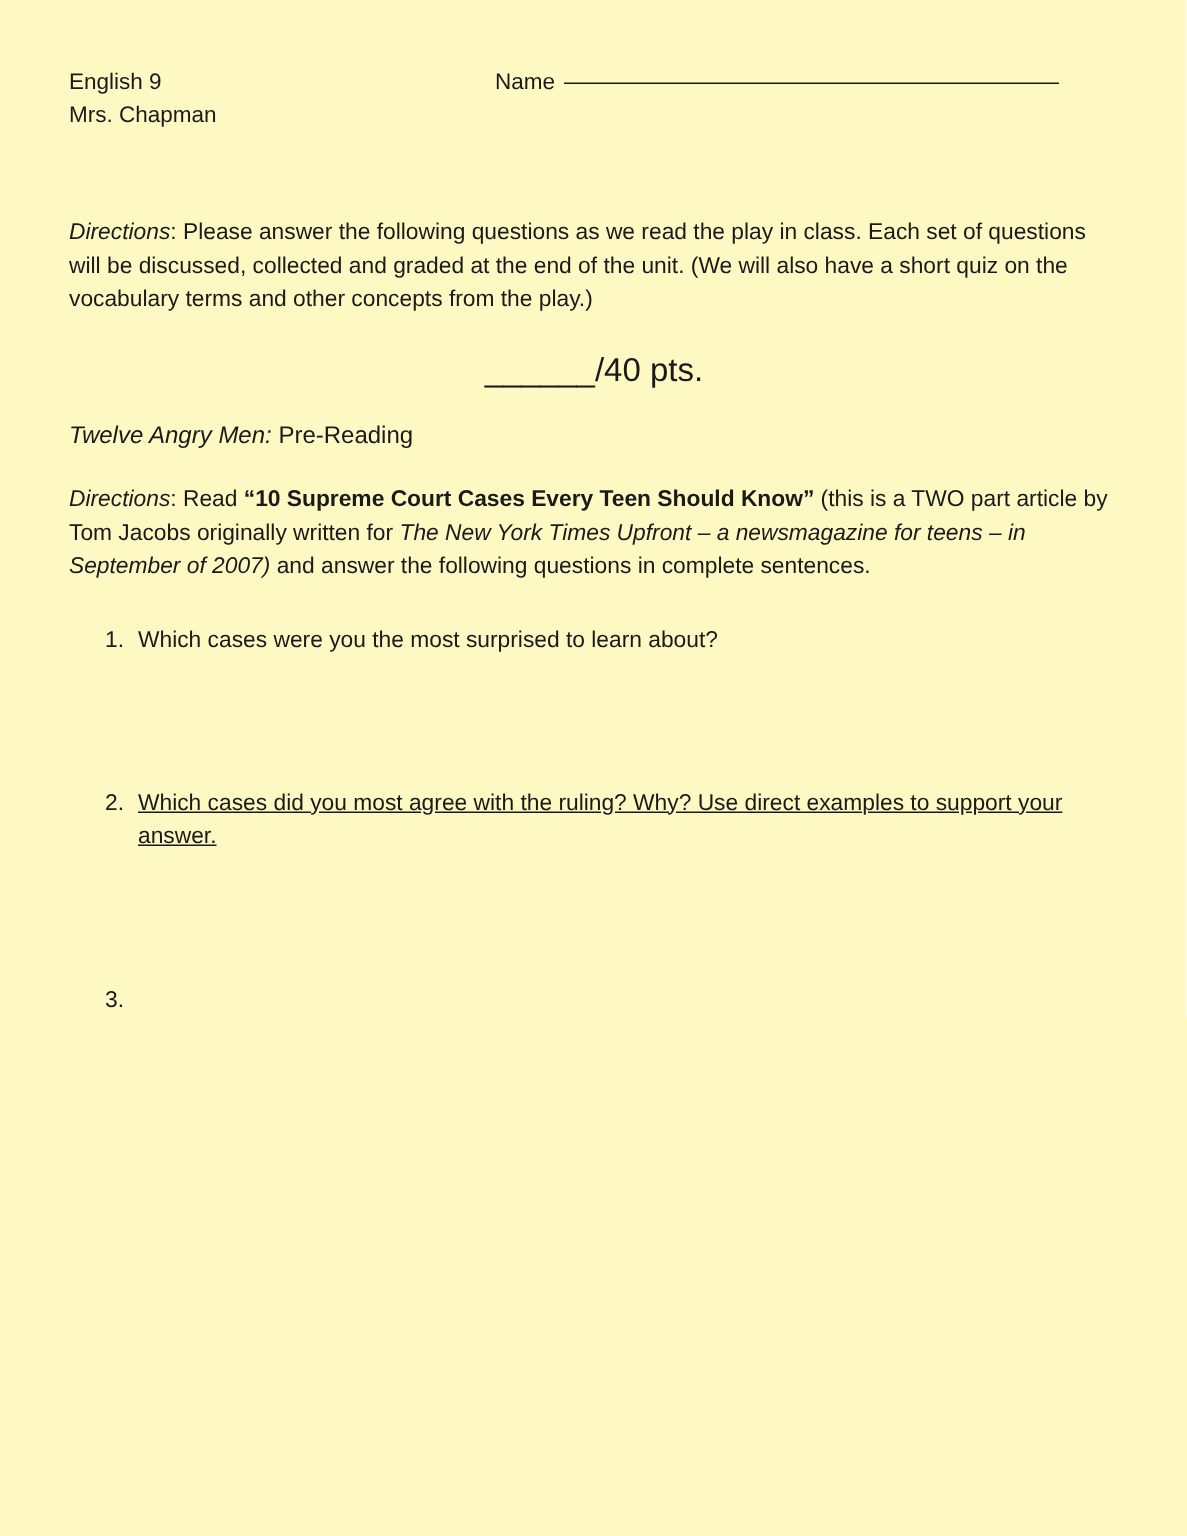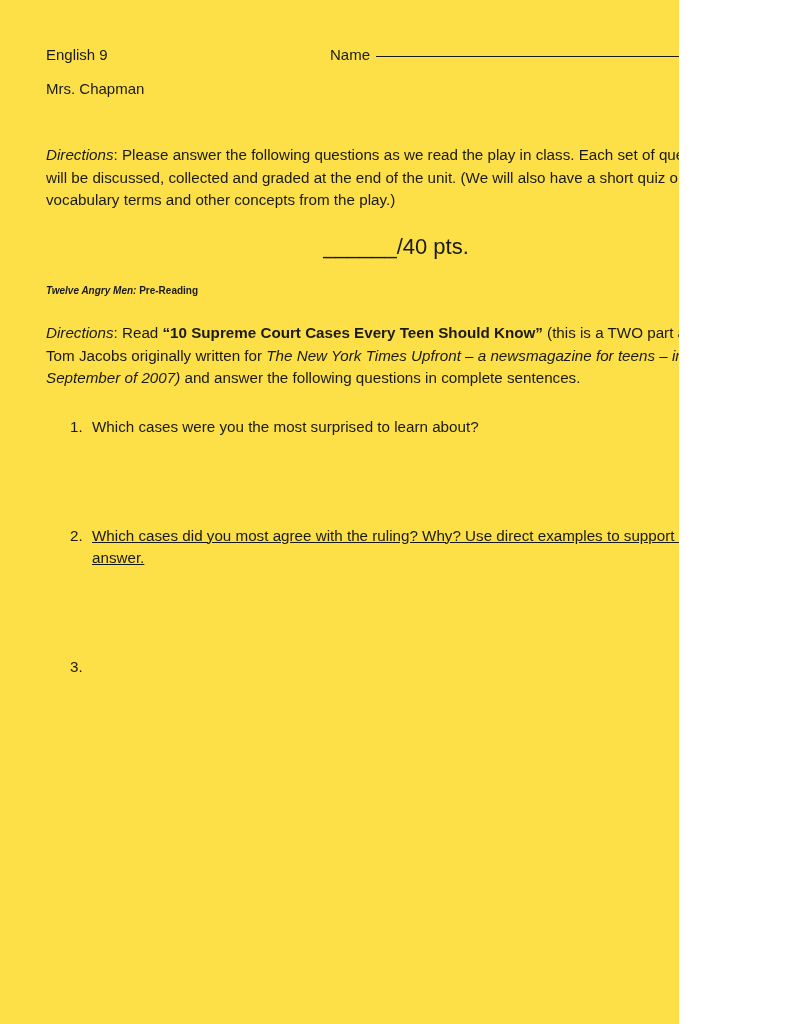--- a/index.html
+++ b/index.html
@@ -6,23 +6,23 @@
     margin: 0;
     padding: 0;
     background: #ffffff;
   }
   body {
     font-family: "Liberation Sans", "DejaVu Sans", sans-serif;
     color: #1a1a1a;
   }
   .page {
     position: relative;
-    width: 679px;
+    width: 791px;
     height: 1024px;
-    background: #fde047;
+    background: #fef9c3;
     overflow: hidden;
   }
 
   
   .header-row {
     position: absolute;
     left: 46px;
     top: 44px;
     width: 700px;
     font-size: 15px;
@@ -42,21 +42,21 @@
   }
   .name-rule {
     display: inline-block;
     width: 330px;
     border-bottom: 1.4px solid #1a1a1a;
     margin-left: 6px;
     position: relative;
     top: -3px;
   }
   .teacher-line {
-    margin-top: 12px;
+    margin-top: 0;
     white-space: nowrap;
   }
 
   
   .doc-title {
     position: absolute;
     left: 46px;
     top: 84px;
     width: 700px;
     text-align: center;
@@ -92,23 +92,23 @@
     text-align: center;
     font-size: 22px;
     line-height: 28px;
   }
 
   
   .section-heading {
     position: absolute;
     left: 46px;
     top: 280px;
-    font-size: 10px;
+    font-size: 16px;
     line-height: 22px;
-    font-weight: bold;
+    font-weight: normal;
   }
   .section-heading .ital { font-style: italic; }
 
   
   .questions {
     position: absolute;
     left: 46px;
     top: 416px;
     width: 700px;
   }

